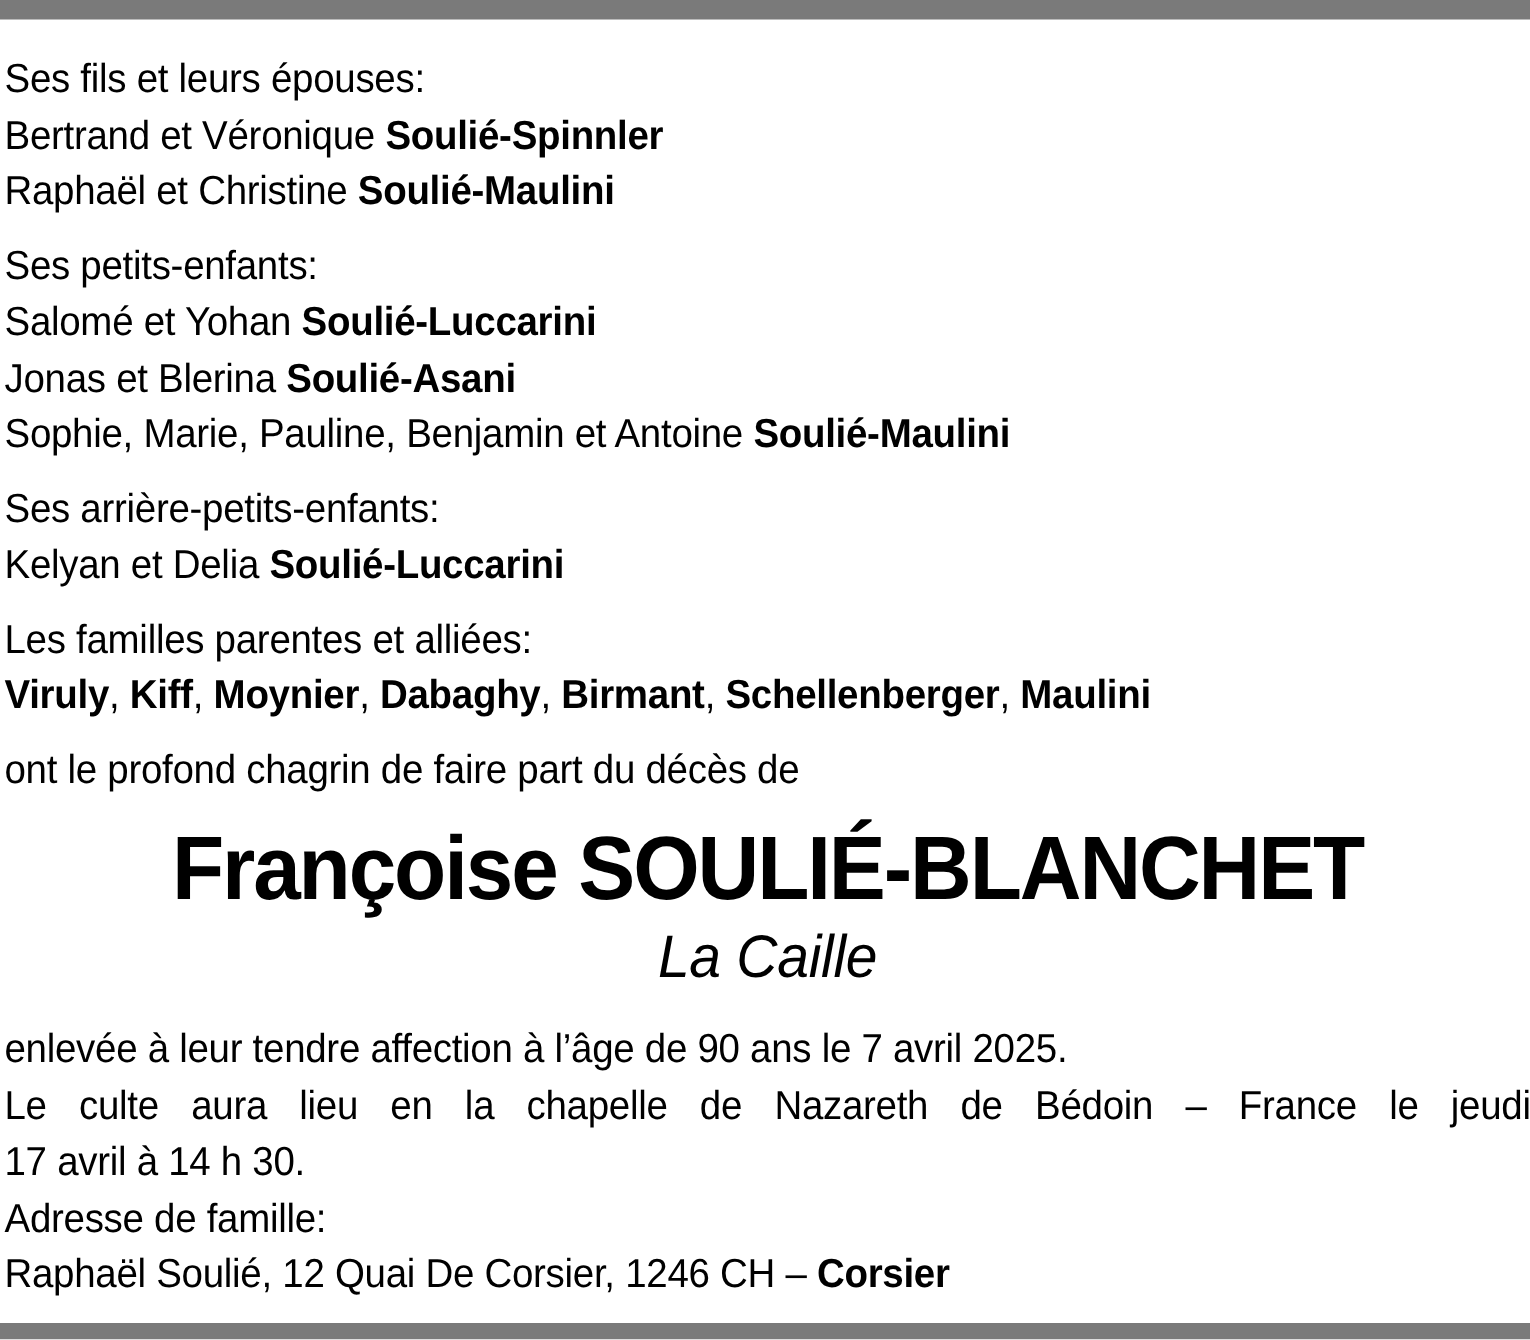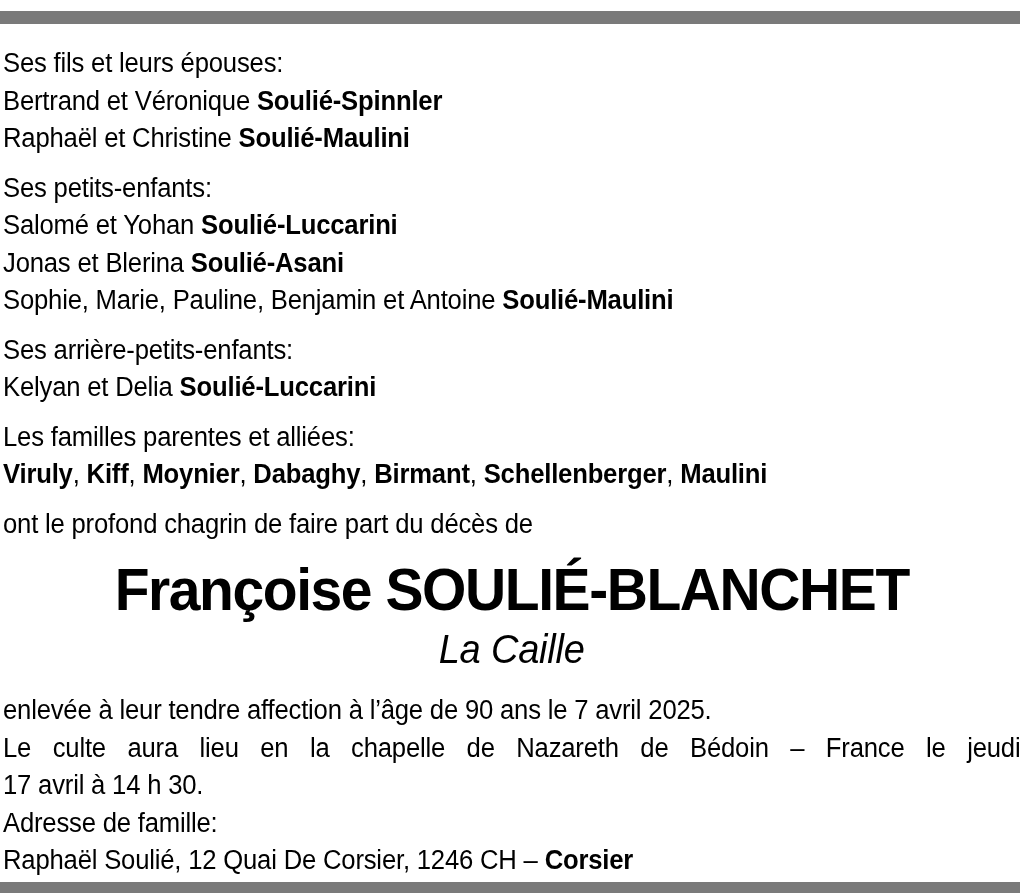--- a/index.html
+++ b/index.html
@@ -12,21 +12,20 @@
     height: 893px;
     overflow: hidden;
     position: relative;
     font-family: "Liberation Sans", "DejaVu Sans", sans-serif;
     color: #000000;
   }
   .sheet {
     position: absolute;
     inset: 0;
     background: #ffffff;
-    margin-top: 11px;
   }
   .bar {
     position: absolute;
     left: 0;
     right: 0;
     background: #7a7a7a;
   }
   .bar.top { top: 0; height: 13px; }
   .bar.bottom { bottom: 0; height: 11px; }
 

